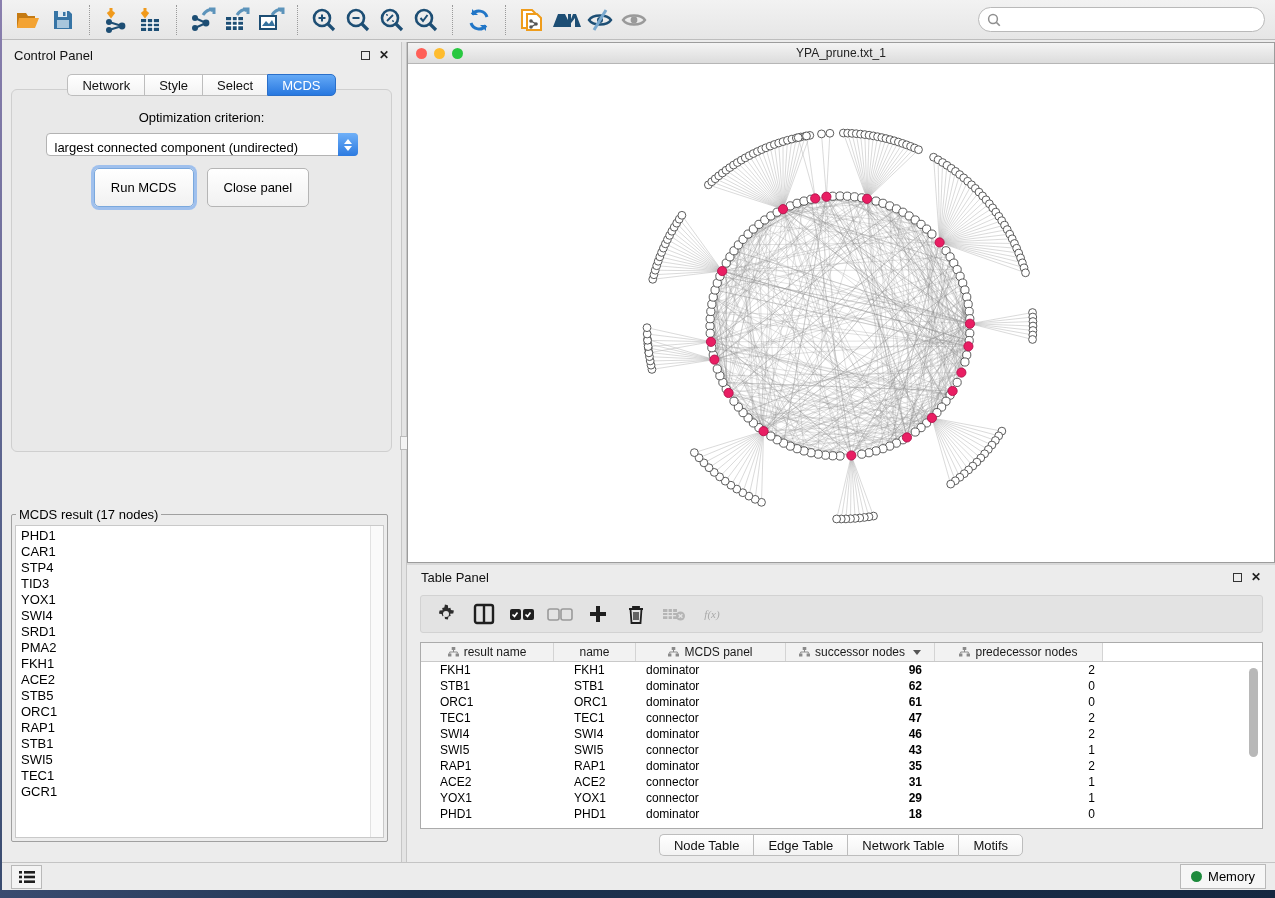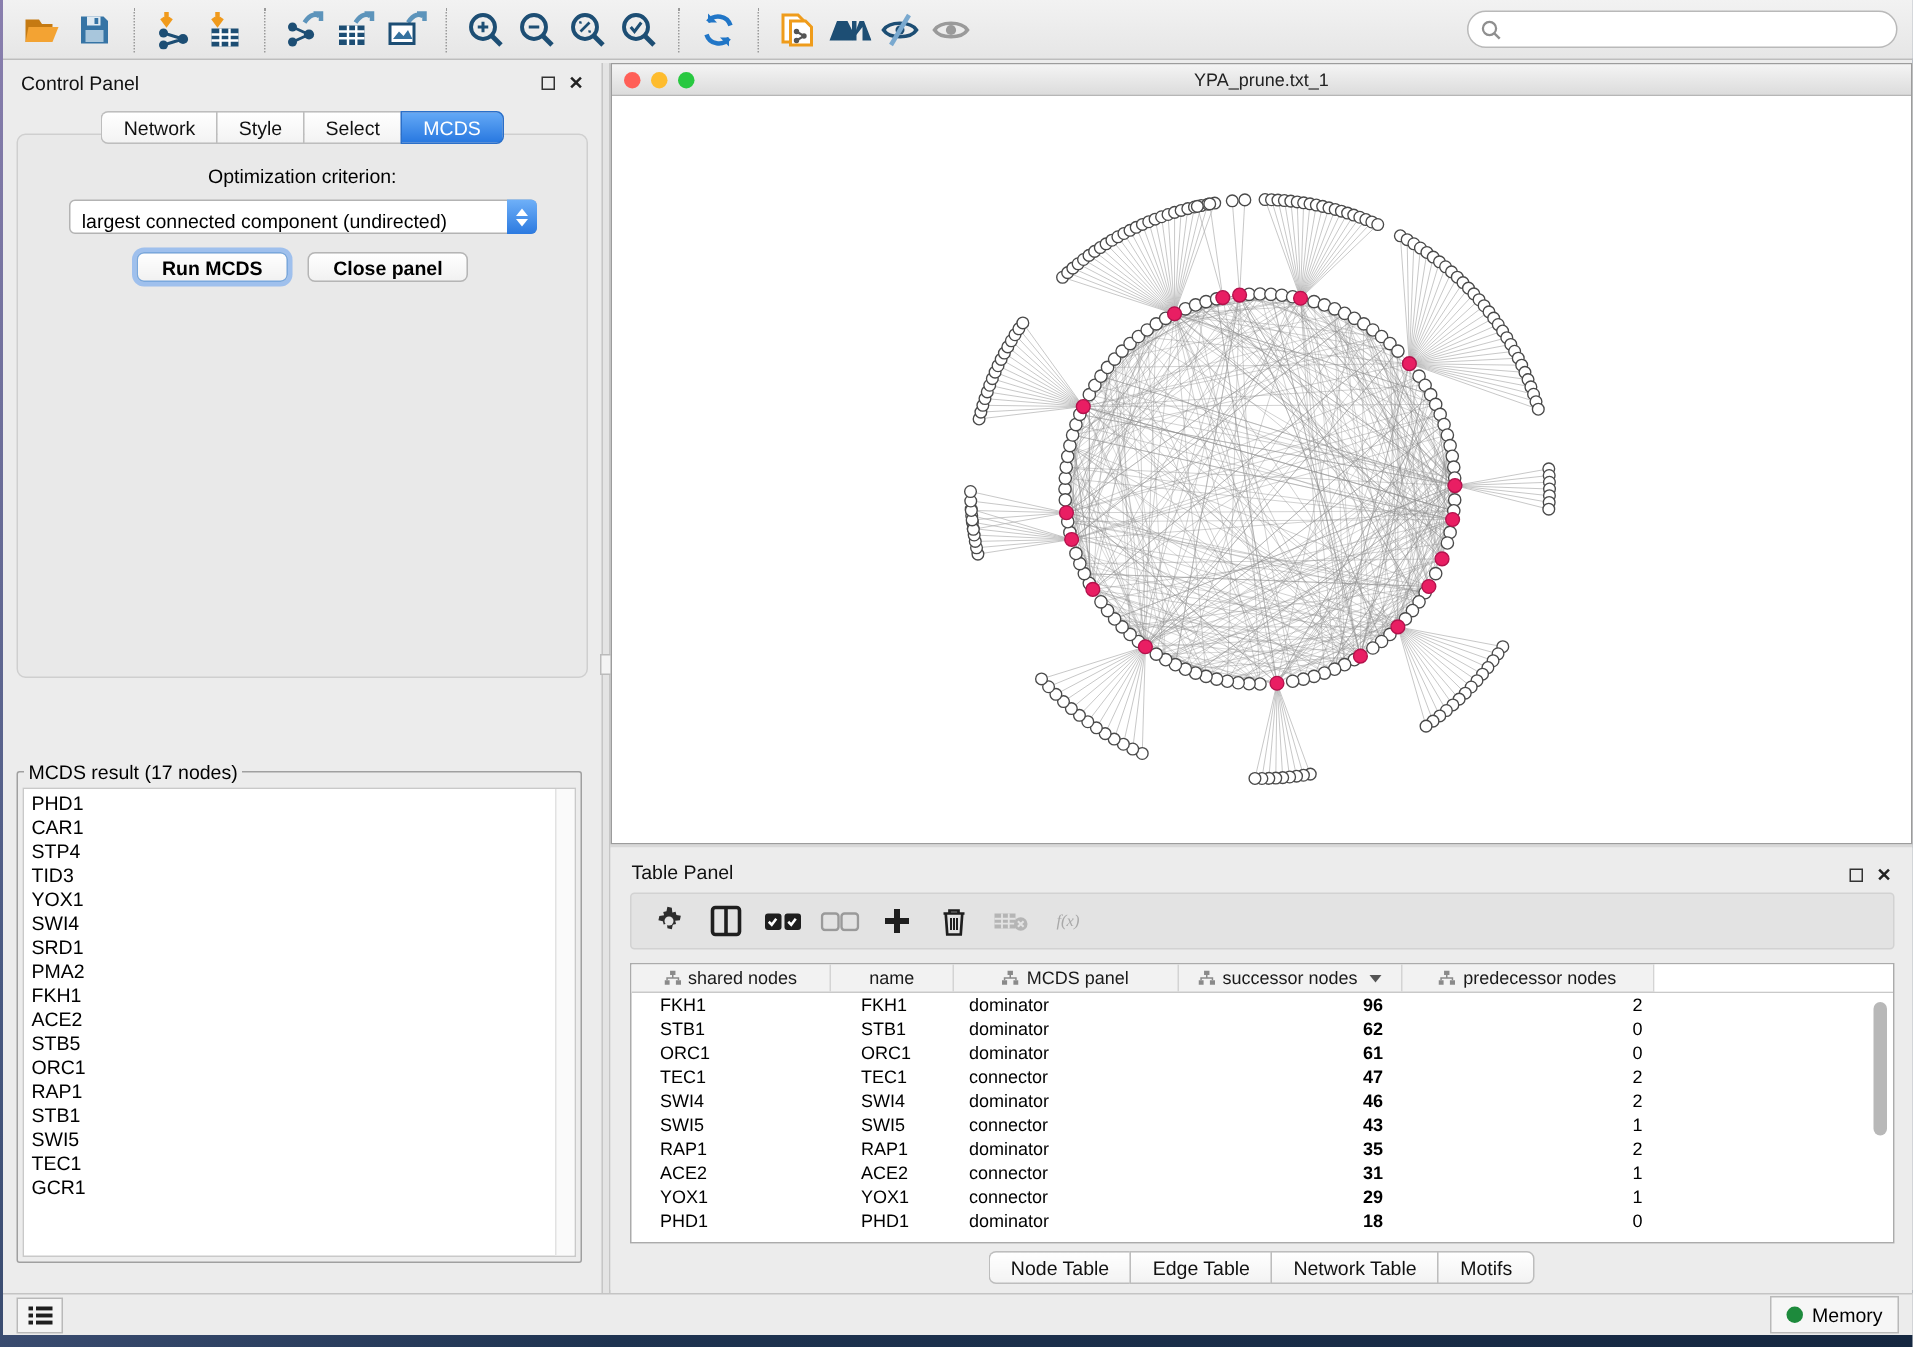--- a/index.html
+++ b/index.html
@@ -40,22 +40,22 @@
   .opt-label { text-align:center; font-size:13px; margin-top:20px; color:#000; }
   .dropdown { margin:8px auto 0; width:312px; height:23px; background:#fff; border:1px solid #b3b3b3;
     border-radius:4px; display:flex; align-items:flex-end; cursor:default; }
   .dropdown .val { flex:1; font-size:13px; padding-left:8px; color:#000; white-space:nowrap; }
   .dd-step { width:20px; height:23px; margin:-1px -1px -1px 0; border-radius:0 4px 4px 0;
     background:linear-gradient(#6fb0f8,#2c7ae0); display:flex; flex-direction:column;
     align-items:center; justify-content:center; gap:2px; }
   .tri-up { width:0; height:0; border-left:4px solid transparent; border-right:4px solid transparent; border-bottom:5px solid #fff; }
   .tri-dn { width:0; height:0; border-left:4px solid transparent; border-right:4px solid transparent; border-top:5px solid #fff; }
   .btn-row { display:flex; justify-content:center; gap:13px; margin-top:12px; }
-  .mac-btn { height:20px; padding:0 16px; font-size:13px; background:linear-gradient(#ffffff,#f1f1f1);
-    border:1px solid #b5b5b5; border-radius:5px; color:#000; cursor:default;font-weight:bold; }
+  .mac-btn { height:39px; padding:0 16px; font-size:13px; background:linear-gradient(#ffffff,#f1f1f1);
+    border:1px solid #b5b5b5; border-radius:5px; color:#000; cursor:default; }
   .mac-btn.focused { box-shadow:0 0 0 3px rgba(110,165,240,.6); border-color:#7aa8dd; }
 
   .mcds-fieldset { position:absolute; left:9px; right:13px; top:465px; bottom:20px;
     border:1px solid #a0a0a0; border-radius:2px; background:#ececec; }
   .mcds-fieldset legend { font-size:13px; margin-left:4px; padding:0 3px; color:#000; }
   .mcds-list { position:absolute; left:3px; right:3px; top:3px; bottom:3px; background:#fff;
     border:1px solid #c9c9c9; overflow:hidden; padding:2px 0 0 5px; }
   .mcds-list .sb { position:absolute; right:0; top:0; bottom:0; width:13px; background:#fafafa; border-left:1px solid #e2e2e2; }
   .list-item { font-size:13px; line-height:16px; color:#000; }
 
@@ -70,21 +70,21 @@
     border:1px solid #9c9c9c; background:#fff; }
   .net-titlebar { height:21px; background:linear-gradient(#f4f4f4,#dcdcdc); border-bottom:1px solid #b6b6b6;
     display:flex; align-items:center; padding:0 8px; position:relative; }
   .tl { width:11px; height:11px; border-radius:50%; margin-right:7px; }
   .net-title { position:absolute; left:0; right:0; text-align:center; font-size:12px; color:#222; }
   .net-canvas { position:absolute; left:0; top:21px; right:0; bottom:0; background:#fff; overflow:hidden; }
 
   
   .h-divider { position:absolute; left:405px; top:563px; right:0; height:2px; background:#d8d8d8; }
   .table-panel { position:absolute; left:405px; top:565px; right:0; height:295px; background:#ececec; }
-  .tp-titlebar { height:24px; display:flex; align-items:flex-end; padding:0 14px; }
+  .tp-titlebar { height:24px; display:flex; align-items:center; padding:0 14px; }
   .tp-toolbar { position:absolute; left:13px; right:12px; top:30px; height:38px; background:#e3e3e3;
     border:1px solid #d2d2d2; border-radius:3px; display:flex; align-items:center; gap:8px; padding:0 10px; }
   .tt-ic { width:30px; height:28px; display:flex; align-items:center; justify-content:center; }
   .fx { font-family:"Liberation Serif", serif; font-style:italic; font-size:11px; color:#a9a9a9; }
 
   .node-table { position:absolute; left:13px; right:12px; top:77px; height:187px; background:#fff;
     border:1px solid #ababab; }
   .nt-header { display:grid; grid-template-columns:133px 82px 150px 149px 168px 1fr; height:19px;
     background:#f2f2f2; border-bottom:1px solid #c9c9c9; }
   .nt-hcell { display:flex; align-items:center; justify-content:center; gap:5px; font-size:12px; color:#1a1a1a;
@@ -1272,21 +1272,21 @@
 
     <div class="node-table">
       <div class="nt-header" id="nt-header">
           <div class="nt-hcell">
             <svg width="11" height="10" viewBox="0 0 11 10">
               <rect x="3.7" y="0" width="3.6" height="3" fill="#8a8a8a"></rect>
               <rect x="0" y="6.5" width="3.4" height="3" fill="#8a8a8a"></rect>
               <rect x="7.6" y="6.5" width="3.4" height="3" fill="#8a8a8a"></rect>
               <path d="M5.5 3v2M1.7 6.5V5h7.6v1.5" stroke="#8a8a8a" fill="none"></path>
             </svg>
-            <span>shared nodes</span>
+            <span>result name</span>
           </div>
           <div class="nt-hcell">
             <span>name</span>
           </div>
           <div class="nt-hcell">
             <svg width="11" height="10" viewBox="0 0 11 10">
               <rect x="3.7" y="0" width="3.6" height="3" fill="#8a8a8a"></rect>
               <rect x="0" y="6.5" width="3.4" height="3" fill="#8a8a8a"></rect>
               <rect x="7.6" y="6.5" width="3.4" height="3" fill="#8a8a8a"></rect>
               <path d="M5.5 3v2M1.7 6.5V5h7.6v1.5" stroke="#8a8a8a" fill="none"></path>

